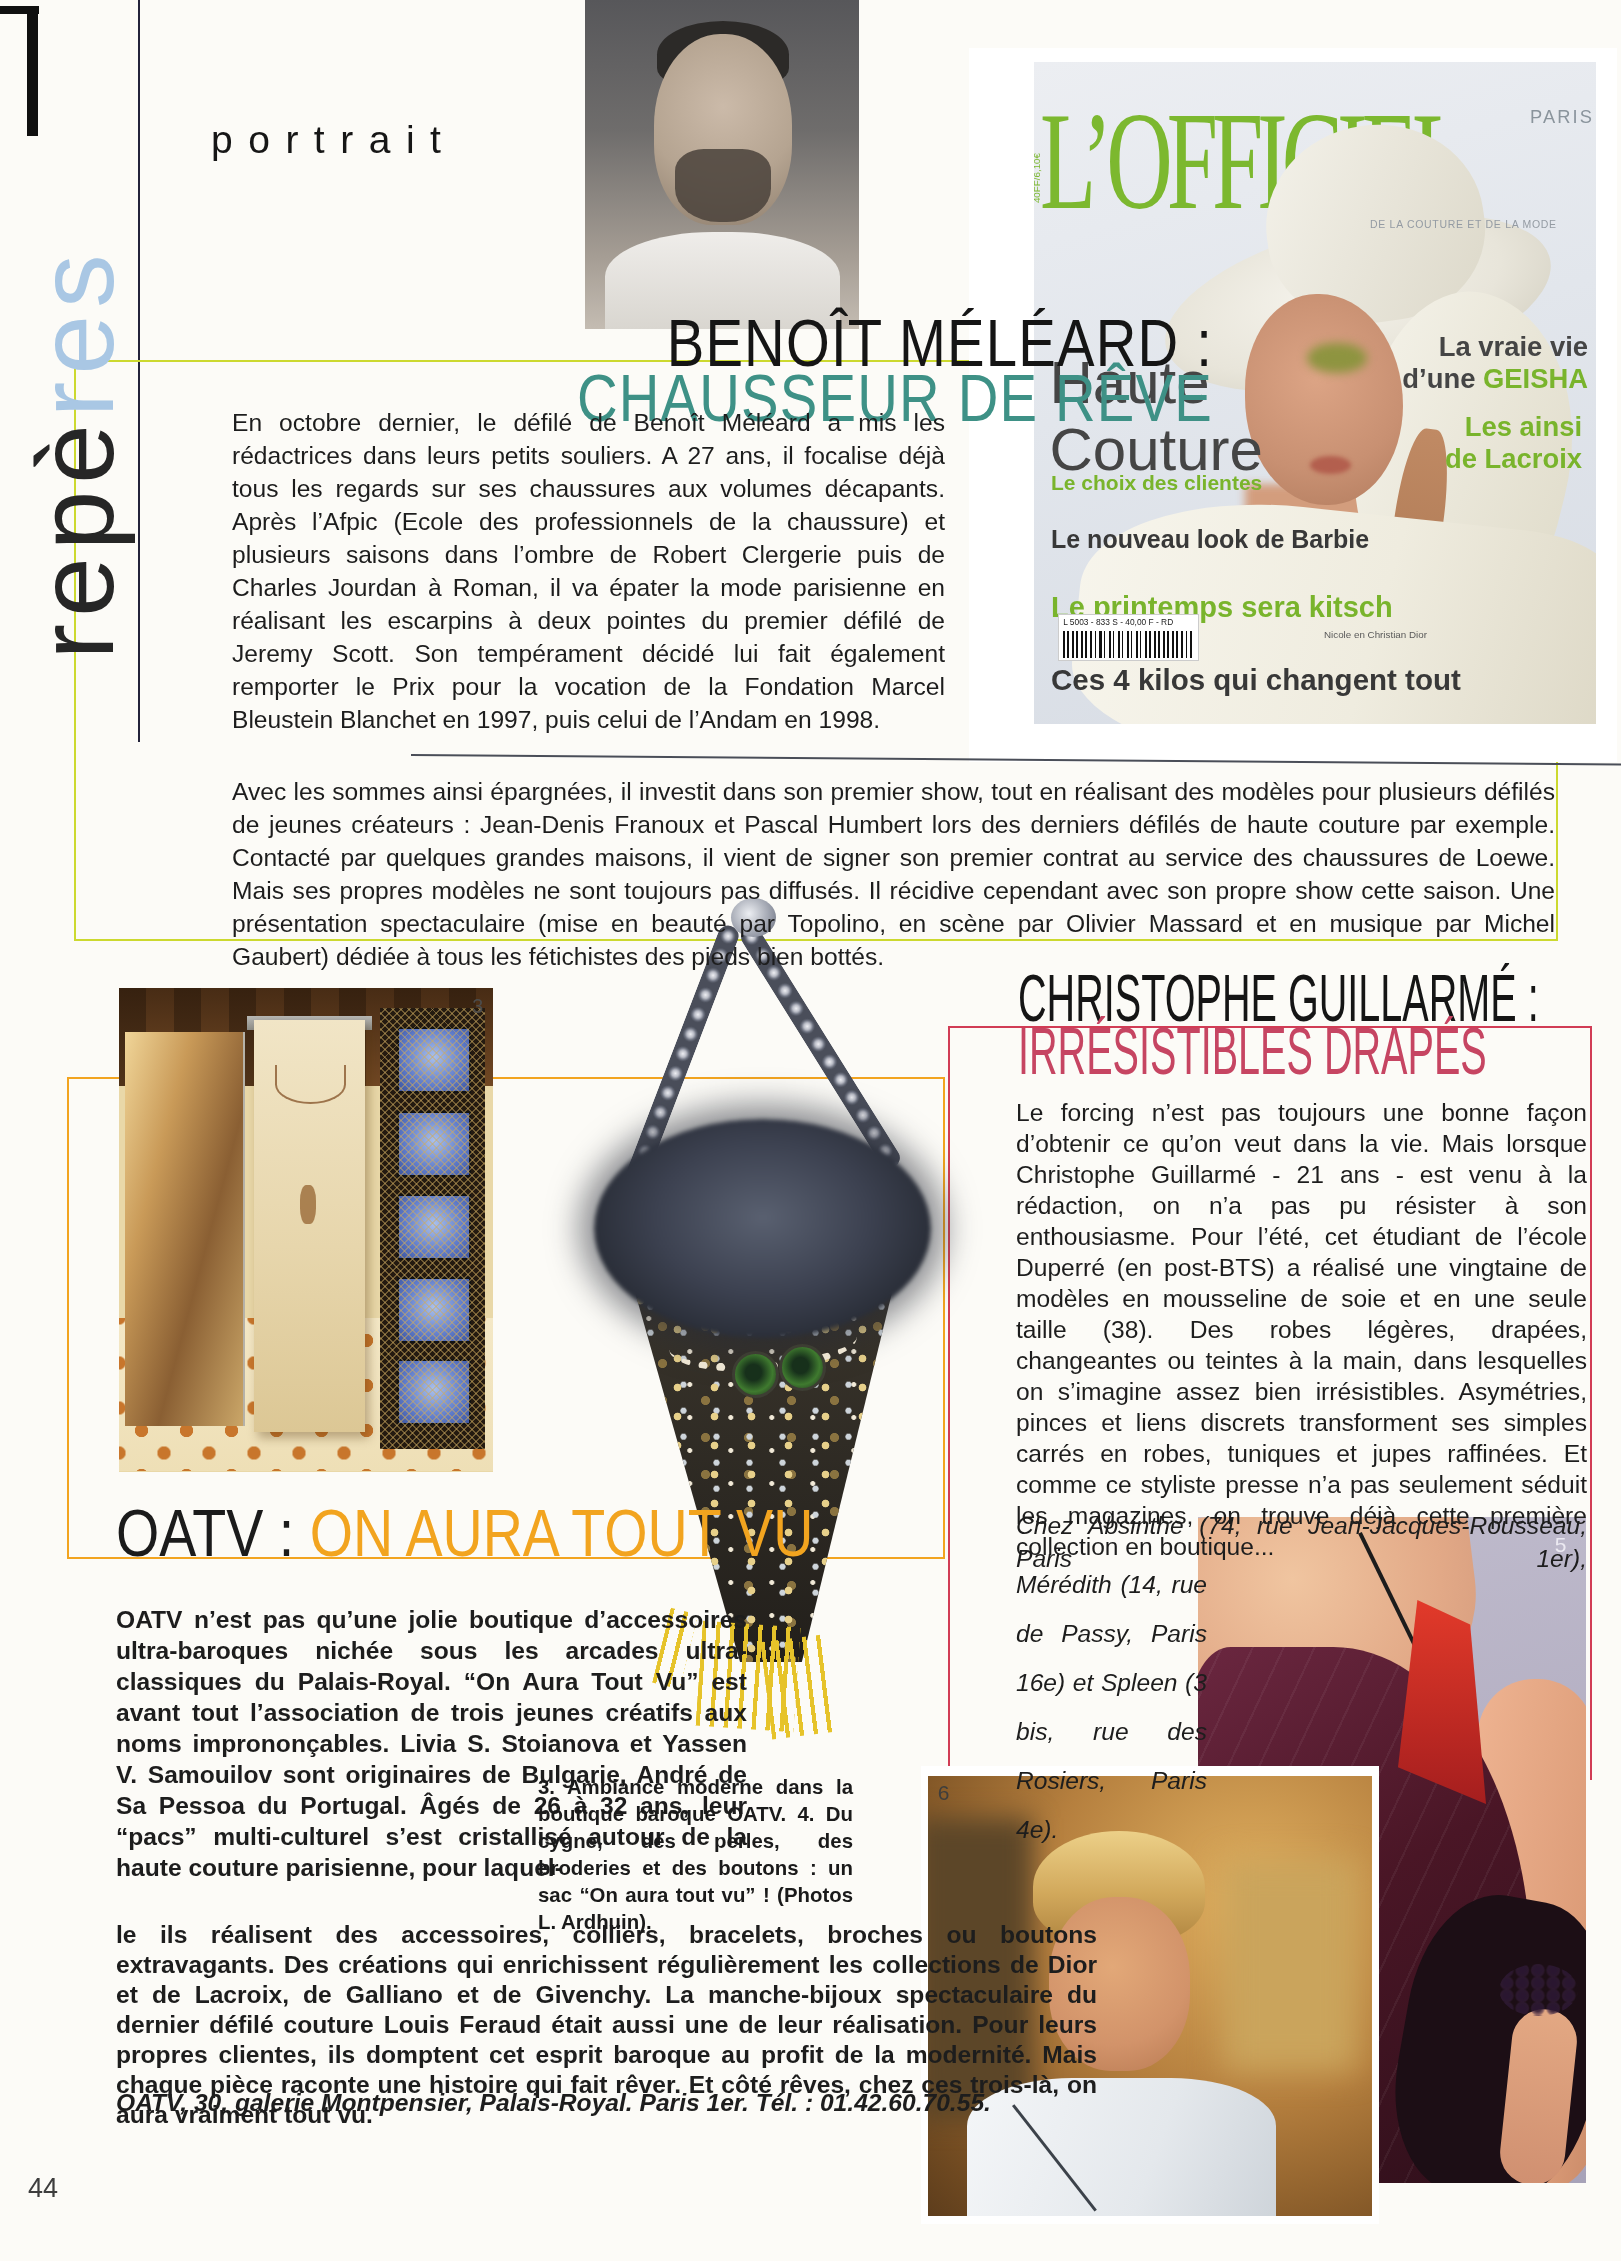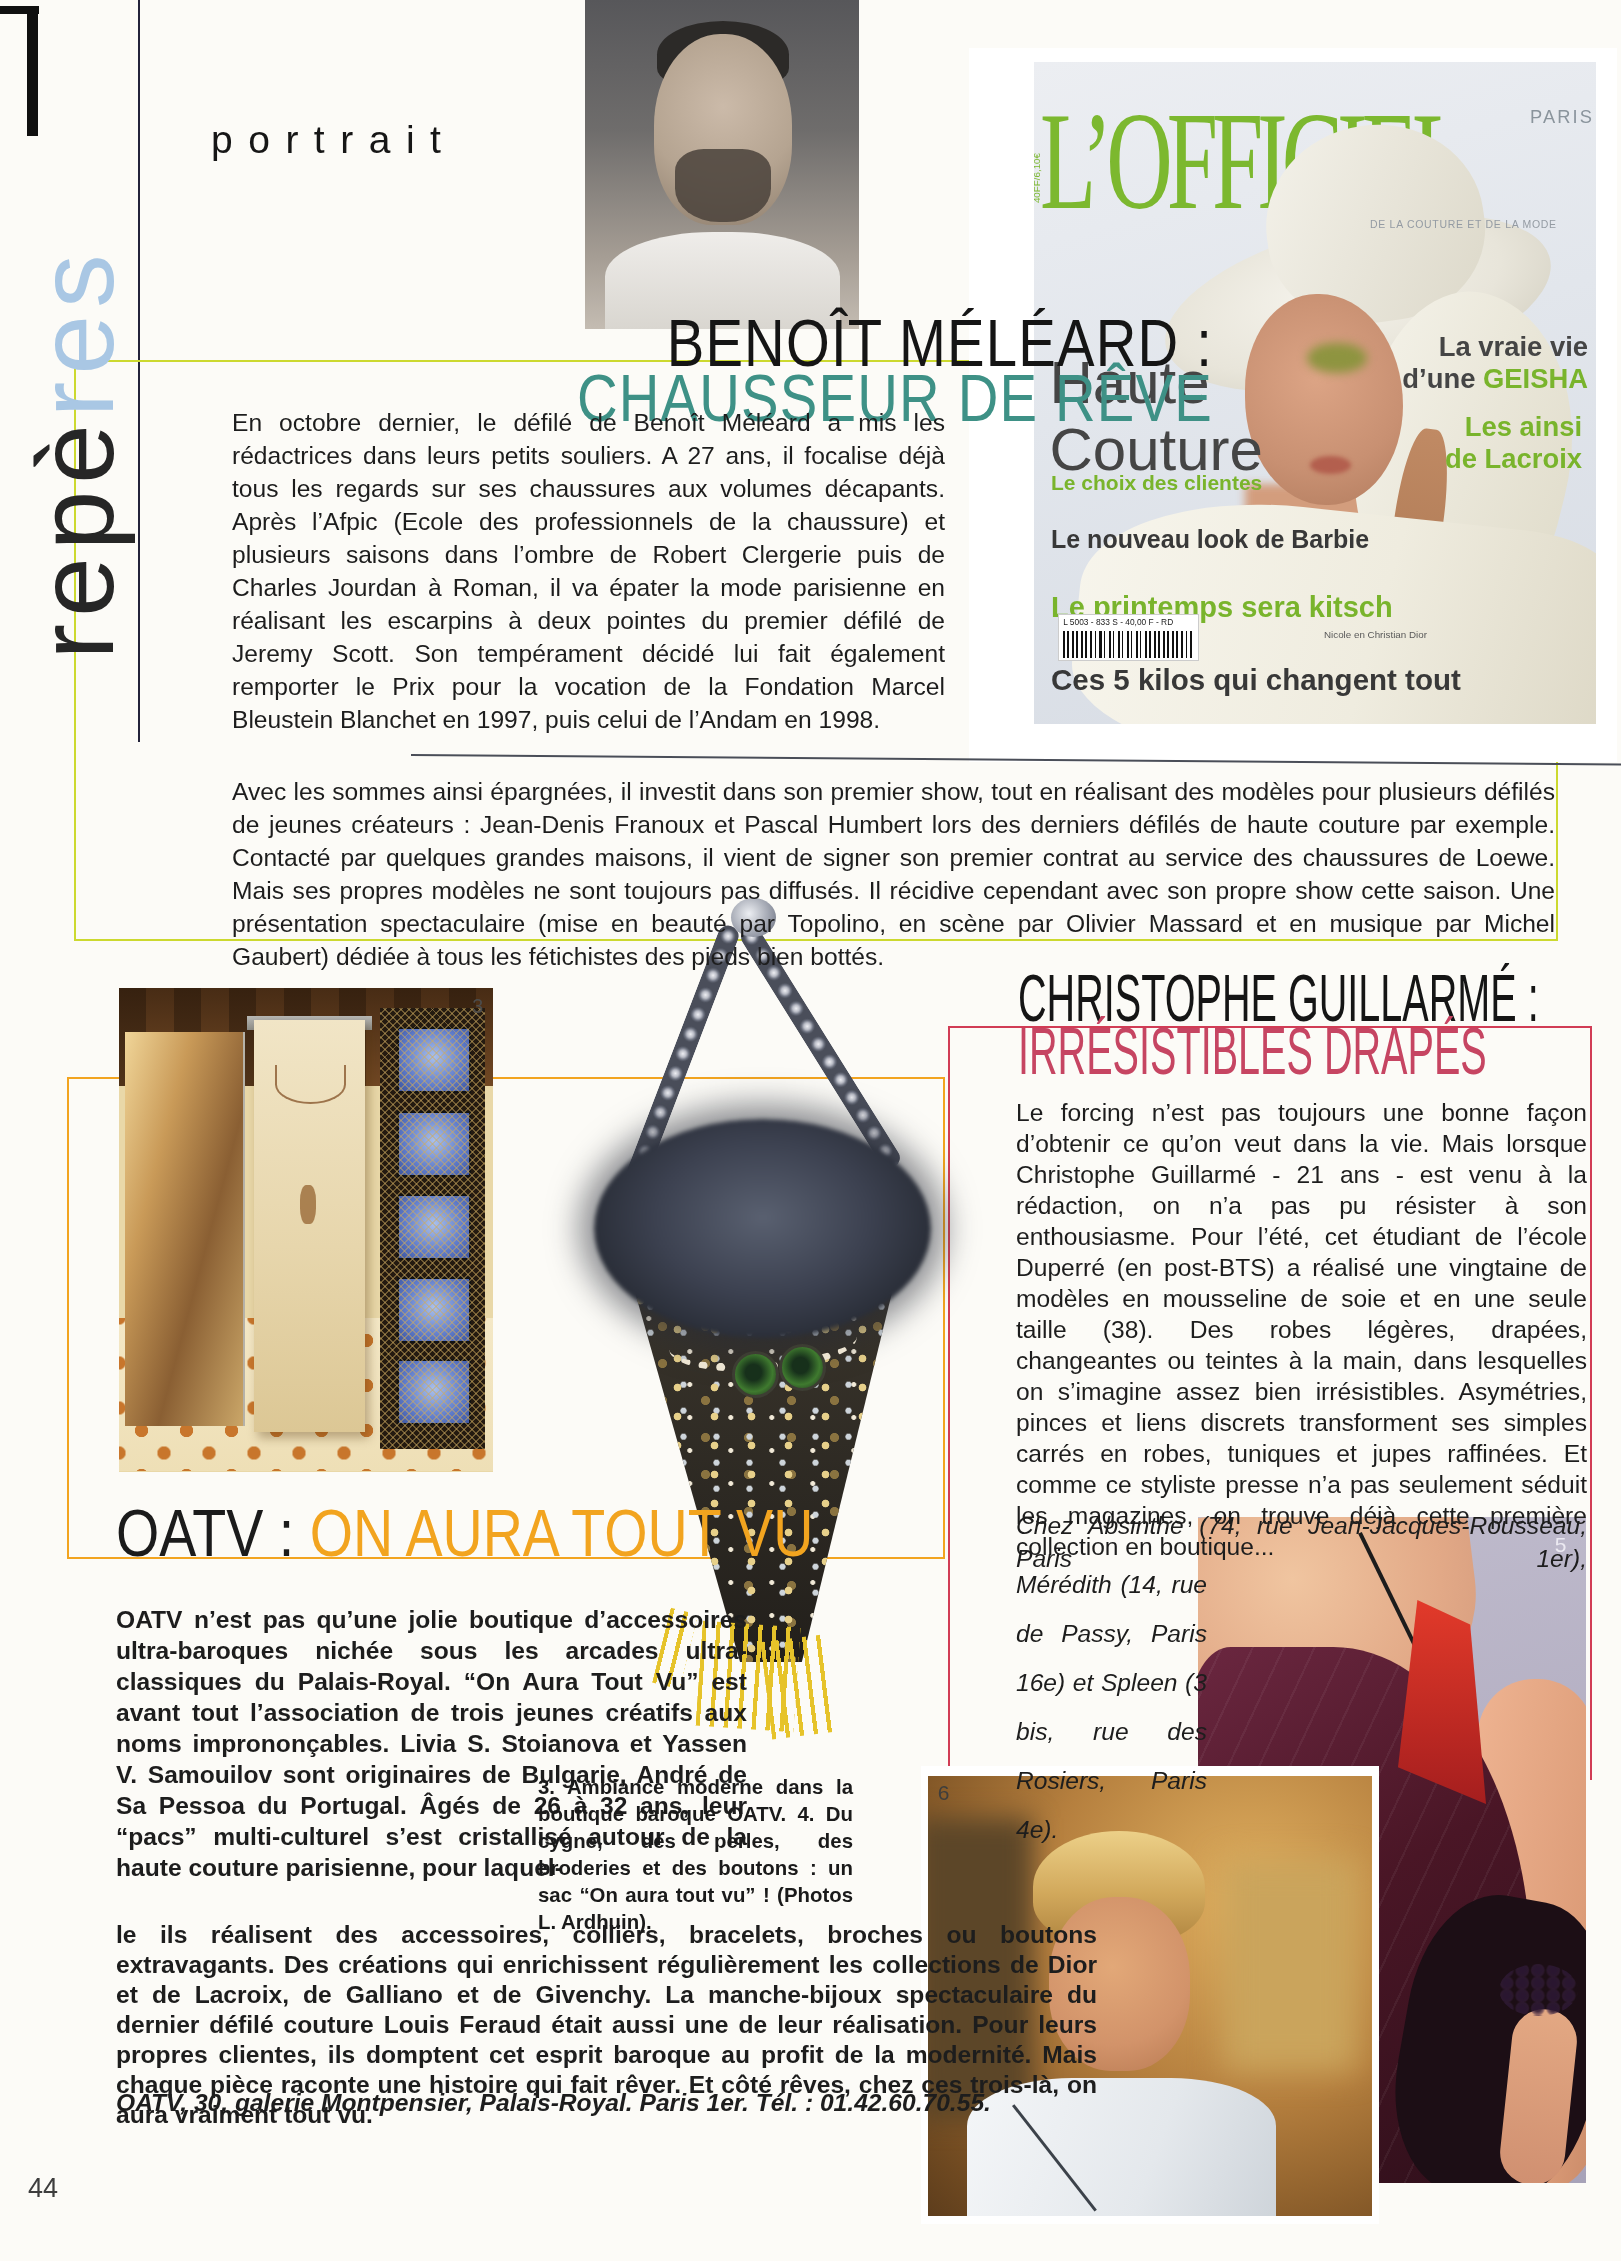--- a/index.html
+++ b/index.html
@@ -239,21 +239,21 @@
       <div class="abs cov-lip"></div>
       <div class="abs cov-jacket"></div>
       <div class="abs cov-city">PARIS</div>
       <div class="abs cov-tag">DE LA COUTURE ET DE LA MODE</div>
       <div class="abs cov-price">40FF/6,10€</div>
       <div class="abs t1">Haute
 Couture</div>
       <div class="abs cov-t t2">Le choix des clientes</div>
       <div class="abs cov-t t3">Le nouveau look de Barbie</div>
       <div class="abs cov-t t4">Le printemps sera kitsch</div>
-      <div class="abs cov-t t5">Ces 5 kilos qui changent tout</div>
+      <div class="abs cov-t t5">Ces 4 kilos qui changent tout</div>
       <div class="abs cov-t t6">
         <div>La vraie vie</div>
         <div><span>d’une </span><span class="green">GEISHA</span></div>
       </div>
       <div class="abs cov-t t7">
         <div>Les ainsi</div>
         <div>de Lacroix</div>
       </div>
       <div class="abs barcode">
         <div class="abs bc-txt">L 5003 - 833 S - 40,00 F - RD</div>

